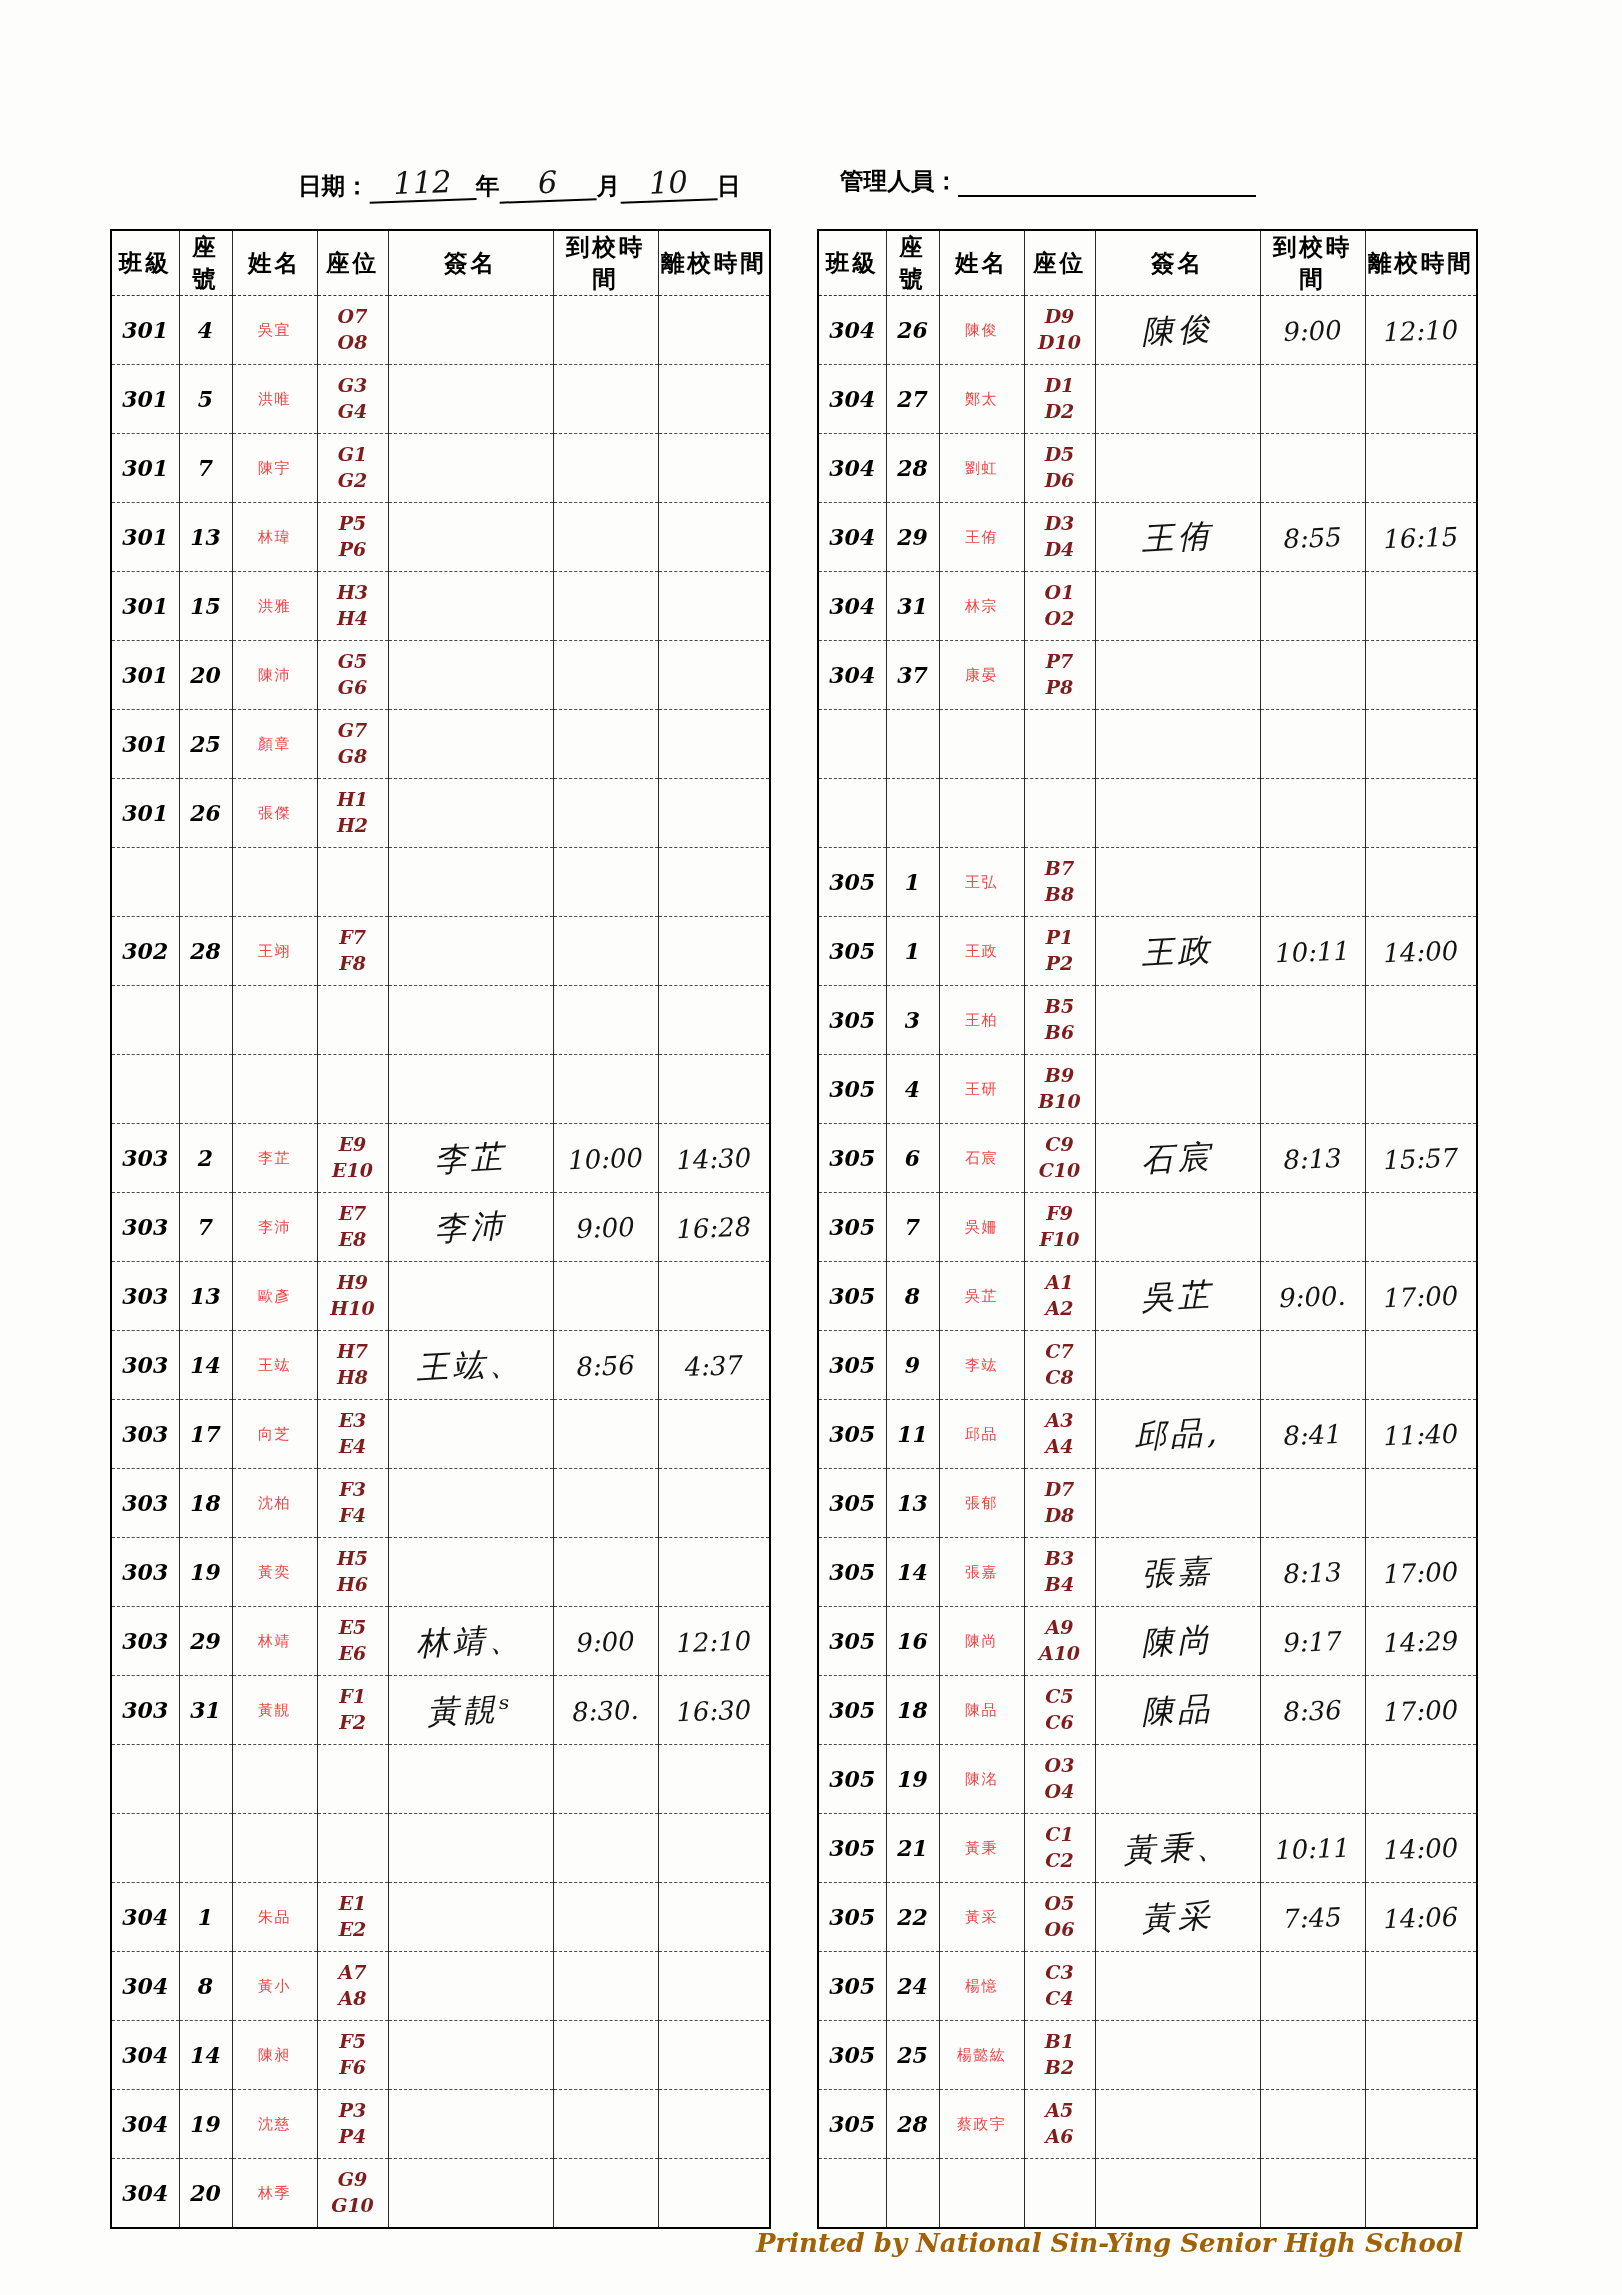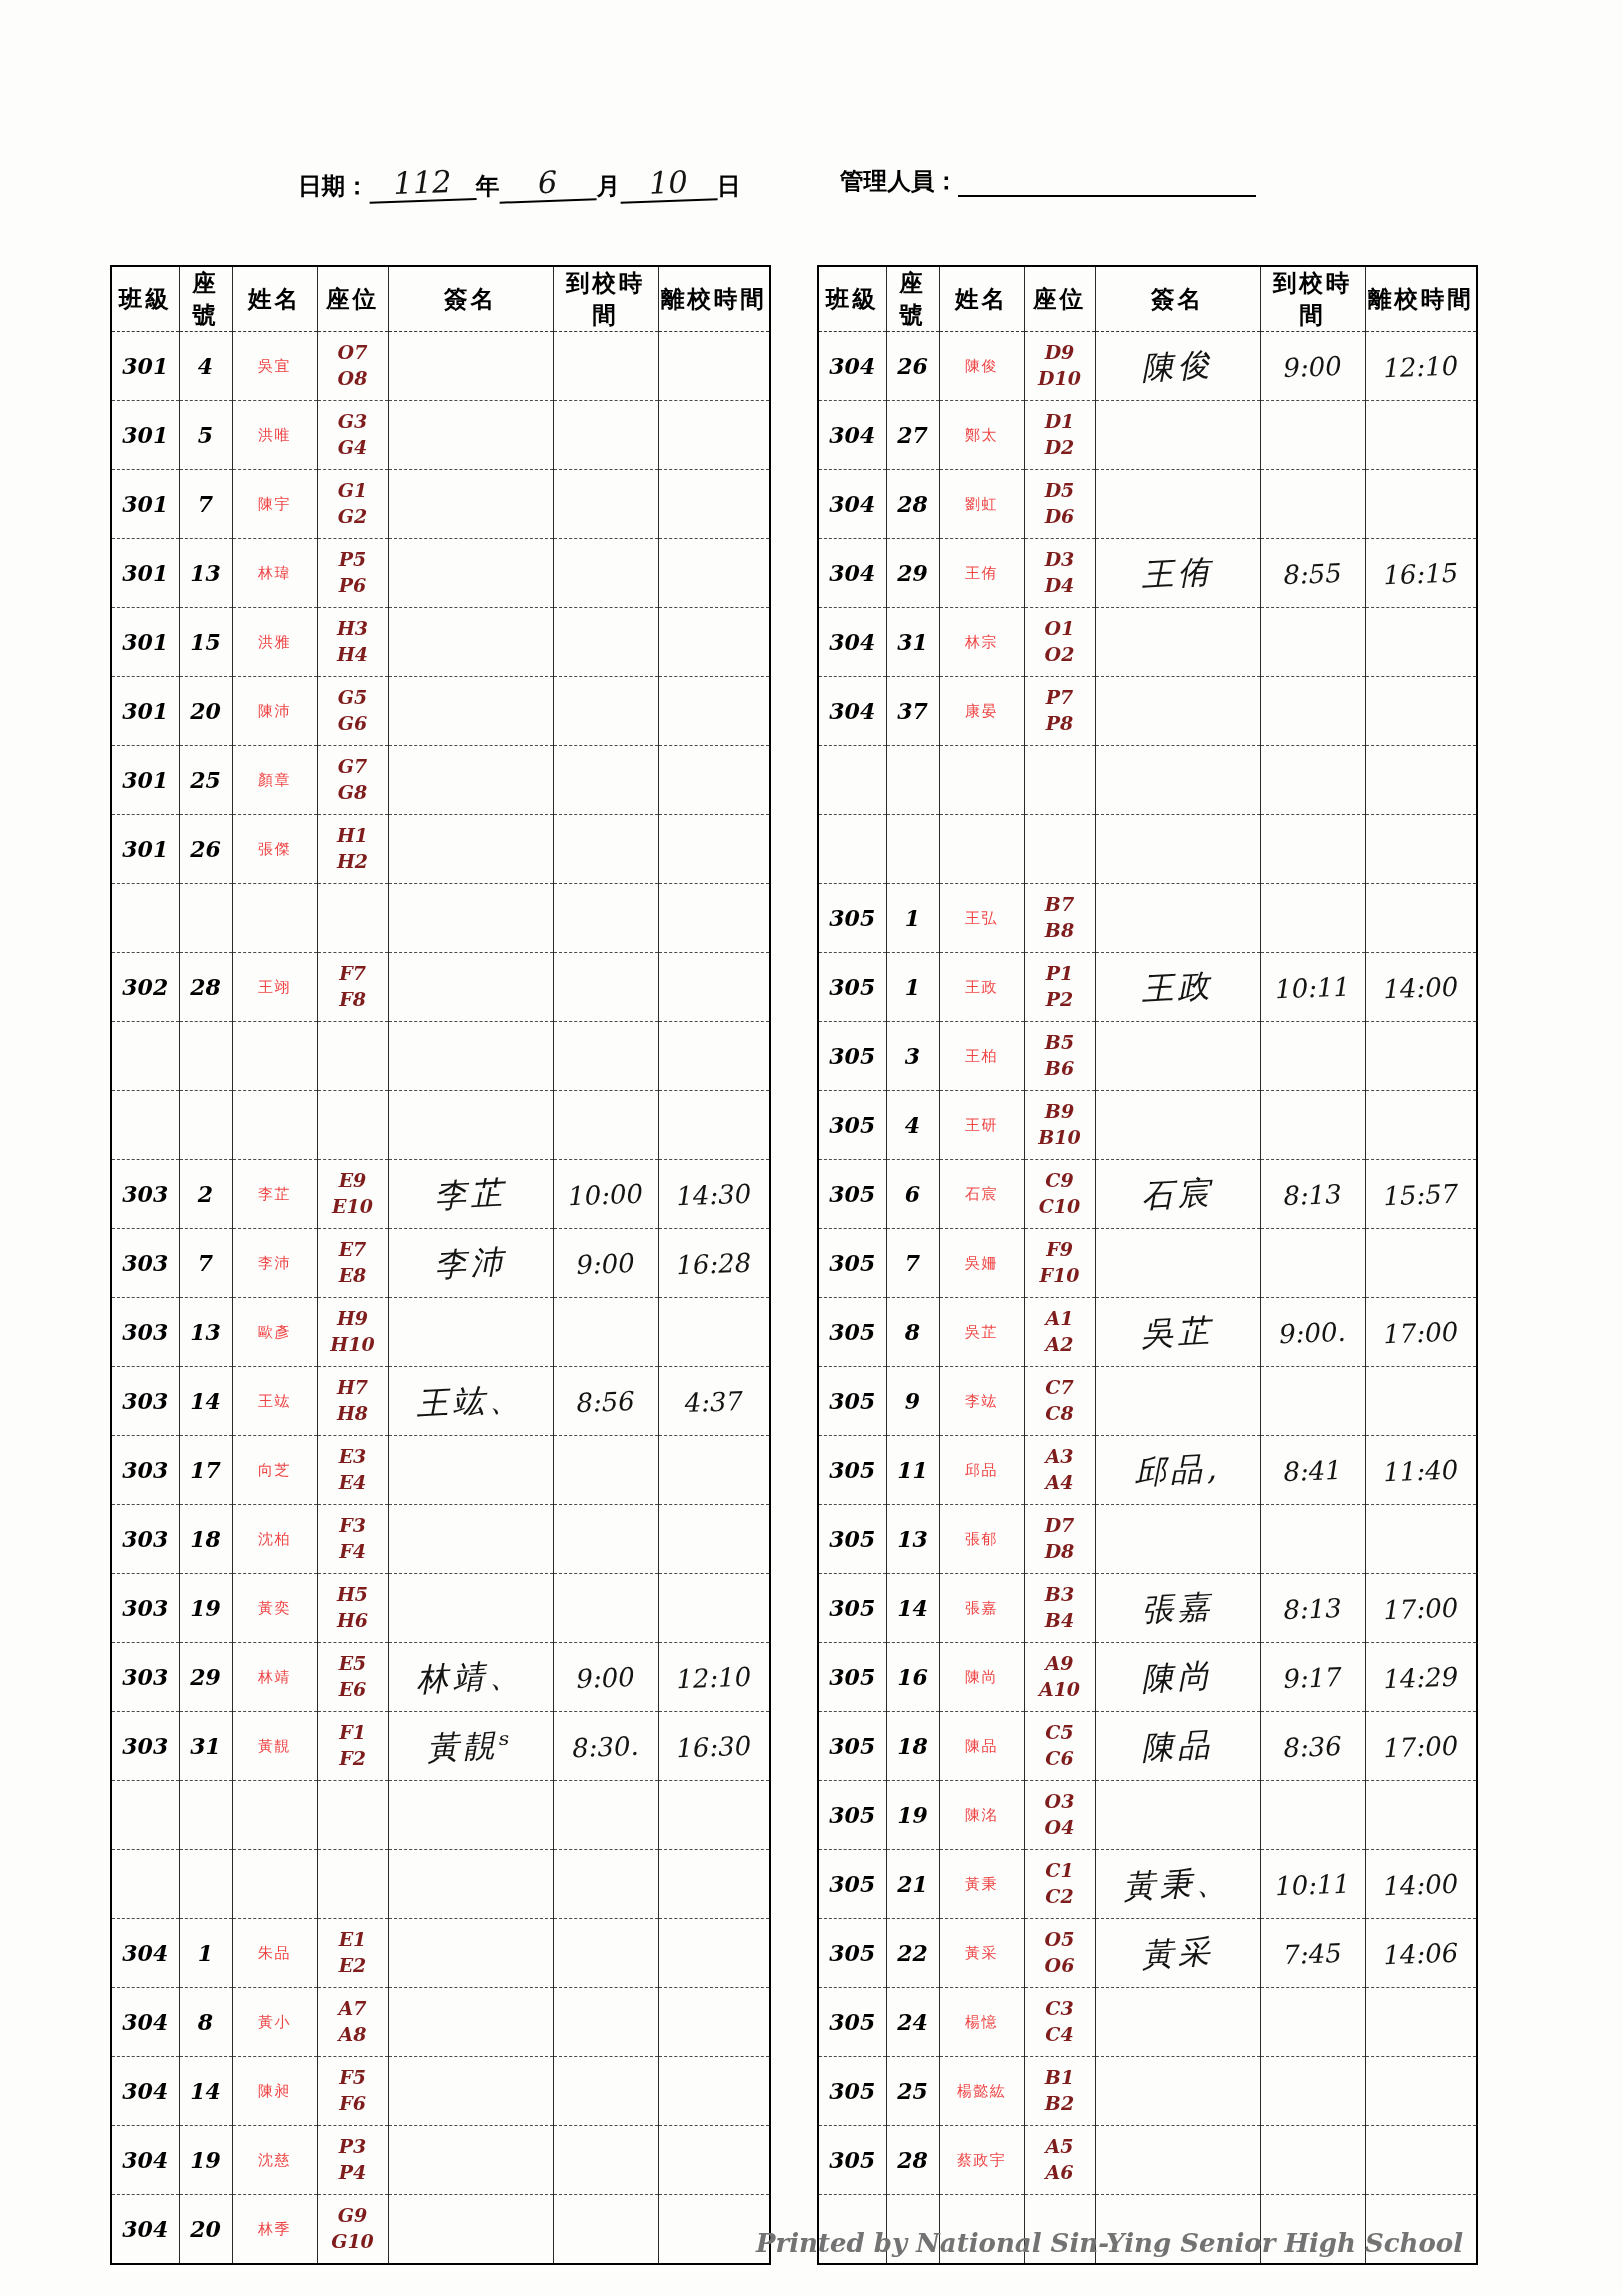--- a/index.html
+++ b/index.html
@@ -42,21 +42,20 @@
     font-weight:normal;
     color:#141414;
   }
   .dateline .hand{font-size:30.5px;transform:rotate(-2deg);}
   .sheet{
     position:absolute;top:229px;
     border:2.8px solid #000;
     border-collapse:collapse;
     table-layout:fixed;
     background:transparent;
-    margin-top:36px;
   }
   .sheet.left{left:110px;}
   .sheet.right{left:817px;}
   .sheet td,.sheet th{
     border-left:1.4px solid #2a2a2a;
     border-right:1.4px solid #2a2a2a;
     border-top:1.4px dashed #4a4a4a;
     border-bottom:1.4px dashed #4a4a4a;
     padding:0;margin:0;
     text-align:center;vertical-align:middle;
@@ -88,21 +87,21 @@
   }
   .time{
     font-size:26px;
     transform:rotate(-2deg);
   }
   .footer{
     position:absolute;top:2228px;left:749px;width:721px;
     text-align:center;
     font-family:"DejaVu Serif", serif;
     font-style:italic;font-weight:bold;
-    font-size:26px;color:#737373;
+    font-size:26px;color:#a16207;
   }
 </style>
 </head>
 <body>
 
 <div class="page">
 
 
   <div class="dateline">
     <span>日期：</span>

